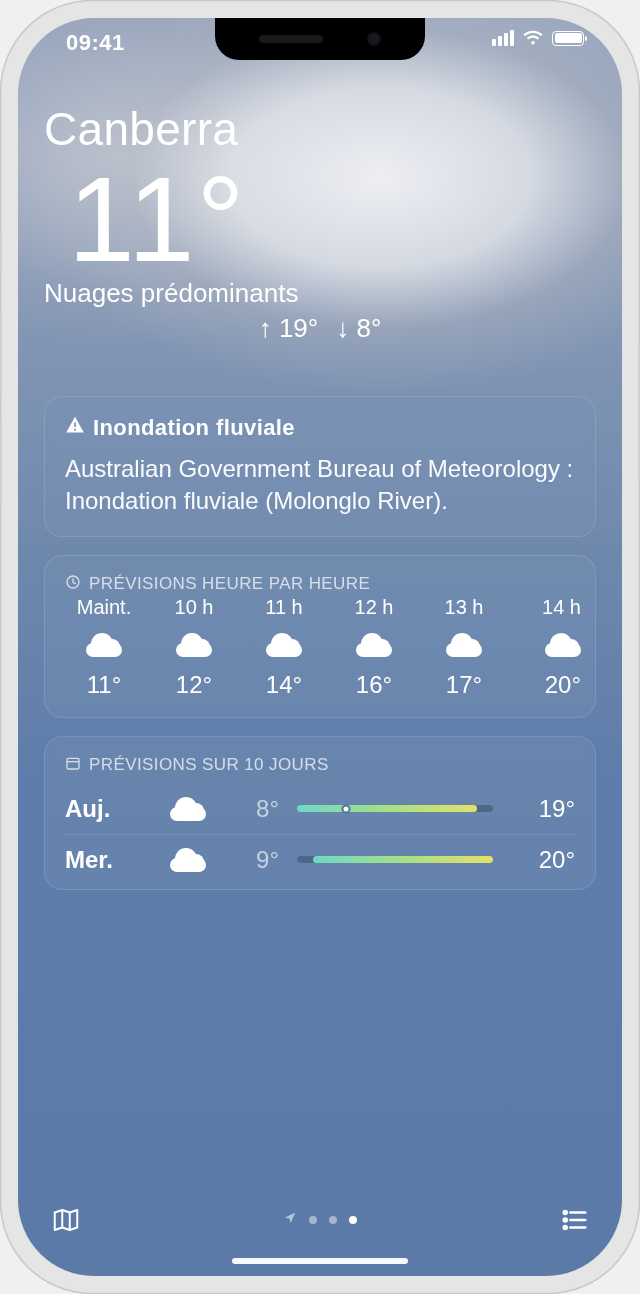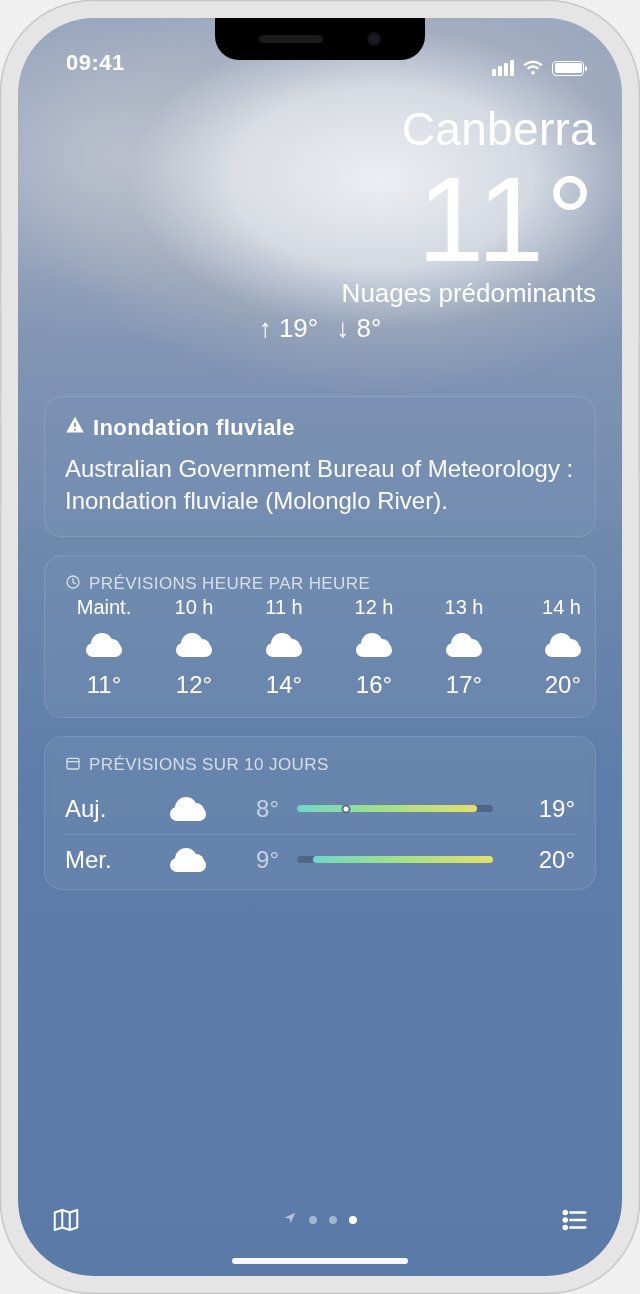--- a/index.html
+++ b/index.html
@@ -36,37 +36,37 @@
     position: absolute; top: 0; left: 50%; transform: translateX(-50%);
     width: 210px; height: 42px; background: #000; z-index: 50;
     border-bottom-left-radius: 24px; border-bottom-right-radius: 24px;
     display: flex; align-items: center; justify-content: center; gap: 44px;
   }
   .notch .speaker { width: 64px; height: 8px; background: #1a1a1a; border-radius: 4px; }
   .notch .cam { width: 14px; height: 14px; background: #181a22; border-radius: 50%; box-shadow: inset 0 0 3px #000; }
 
   .status-bar {
     position: absolute; top: 0; left: 0; right: 0; height: 58px;
-    display: flex; justify-content: space-between; align-items: flex-end;
+    display: flex; justify-content: space-between; align-items: flex-start;
     padding: 12px 38px 0 48px; z-index: 40; font-weight: 600;
   }
   .status-time { font-size: 22px; letter-spacing: .5px; }
   .status-right { display: flex; align-items: center; gap: 8px; }
   .sig-bars { display: flex; gap: 2px; align-items: flex-end; }
   .sig-bars span { width: 4px; background: #fff; border-radius: 1px; }
   .sig-bars span:nth-child(1){height:7px} .sig-bars span:nth-child(2){height:10px}
   .sig-bars span:nth-child(3){height:13px} .sig-bars span:nth-child(4){height:16px}
   .wifi-icon, .battery-icon { display:inline-flex; }
   .battery { width: 32px; height: 15px; border: 1.5px solid #fff; border-radius: 4px; position: relative; }
   .battery::after { content:''; position:absolute; right:-4px; top:4px; width:2.5px; height:5px; background:#fff; border-radius:0 2px 2px 0;}
   .battery .fill { position:absolute; left:1.5px; top:1.5px; bottom:1.5px; right:1.5px; background:#fff; border-radius:2px;}
 
   .content { position:absolute; inset:0; padding: 84px 26px 0 26px; display:flex; flex-direction:column; }
 
-  .hero { text-align:right; }
+  .hero { text-align:left; }
   .city { font-size: 46px; font-weight: 400; letter-spacing: .3px; }
   .temp { font-size: 120px; font-weight: 200; line-height: 1.05; letter-spacing: 2px; margin-left: 24px; }
   .cond { font-size: 26px; font-weight: 500; margin-top: -4px; }
   .hilo { font-size: 26px; font-weight: 500; margin-top: 4px; display:flex; gap: 18px; justify-content:center; }
 
   .card {
     margin-top: 18px;
     background: rgba(120,145,180,.35);
     border: 1px solid rgba(255,255,255,.12);
     border-radius: 18px;
@@ -89,21 +89,21 @@
   .cloud { width: 36px; height: 24px; position: relative; }
   .cloud::before, .cloud::after { content:''; position:absolute; background:#fff; border-radius:50%; }
   .cloud::before { width:22px; height:22px; left:5px; top:0; }
   .cloud::after { width:16px; height:16px; left:18px; top:6px; }
   .cloud .base { position:absolute; left:0; right:0; bottom:0; height:14px; background:#fff; border-radius: 10px; }
 
   .daily-card { margin-top: 18px; padding-bottom: 4px; }
   .daily { margin-top: 8px; }
   .drow { display:flex; align-items:center; font-size: 24px; font-weight: 500; padding: 11px 0; border-top: 1px solid rgba(255,255,255,.12); }
   .drow:first-child { border-top: none; }
-  .drow .dow { width: 94px; }
+  .drow .dow { width: 94px; font-weight: bold; }
   .drow .ic { width: 58px; display:flex; justify-content:center; }
   .drow .lo { width: 62px; text-align:right; color: rgba(255,255,255,.62); }
   .drow .hi { width: 64px; text-align:right; }
   .bar-wrap { flex:1; margin: 0 18px; height: 7px; border-radius: 4px; background: rgba(0,0,0,.22); position:relative; overflow:visible; }
   .bar-fill { position:absolute; top:0; bottom:0; border-radius:4px; background: linear-gradient(90deg,#6fd7c8 0%,#9fe08a 45%,#e4e06a 100%); }
   .bar-dot { position:absolute; top:50%; width:9px; height:9px; border-radius:50%; background:#fff; border:2px solid rgba(70,100,140,.9); transform: translate(-50%,-50%);}
 
   .toolbar {
     position:absolute; left:0; right:0; bottom:0; height: 94px;
     display:flex; align-items:center; justify-content:space-between;

